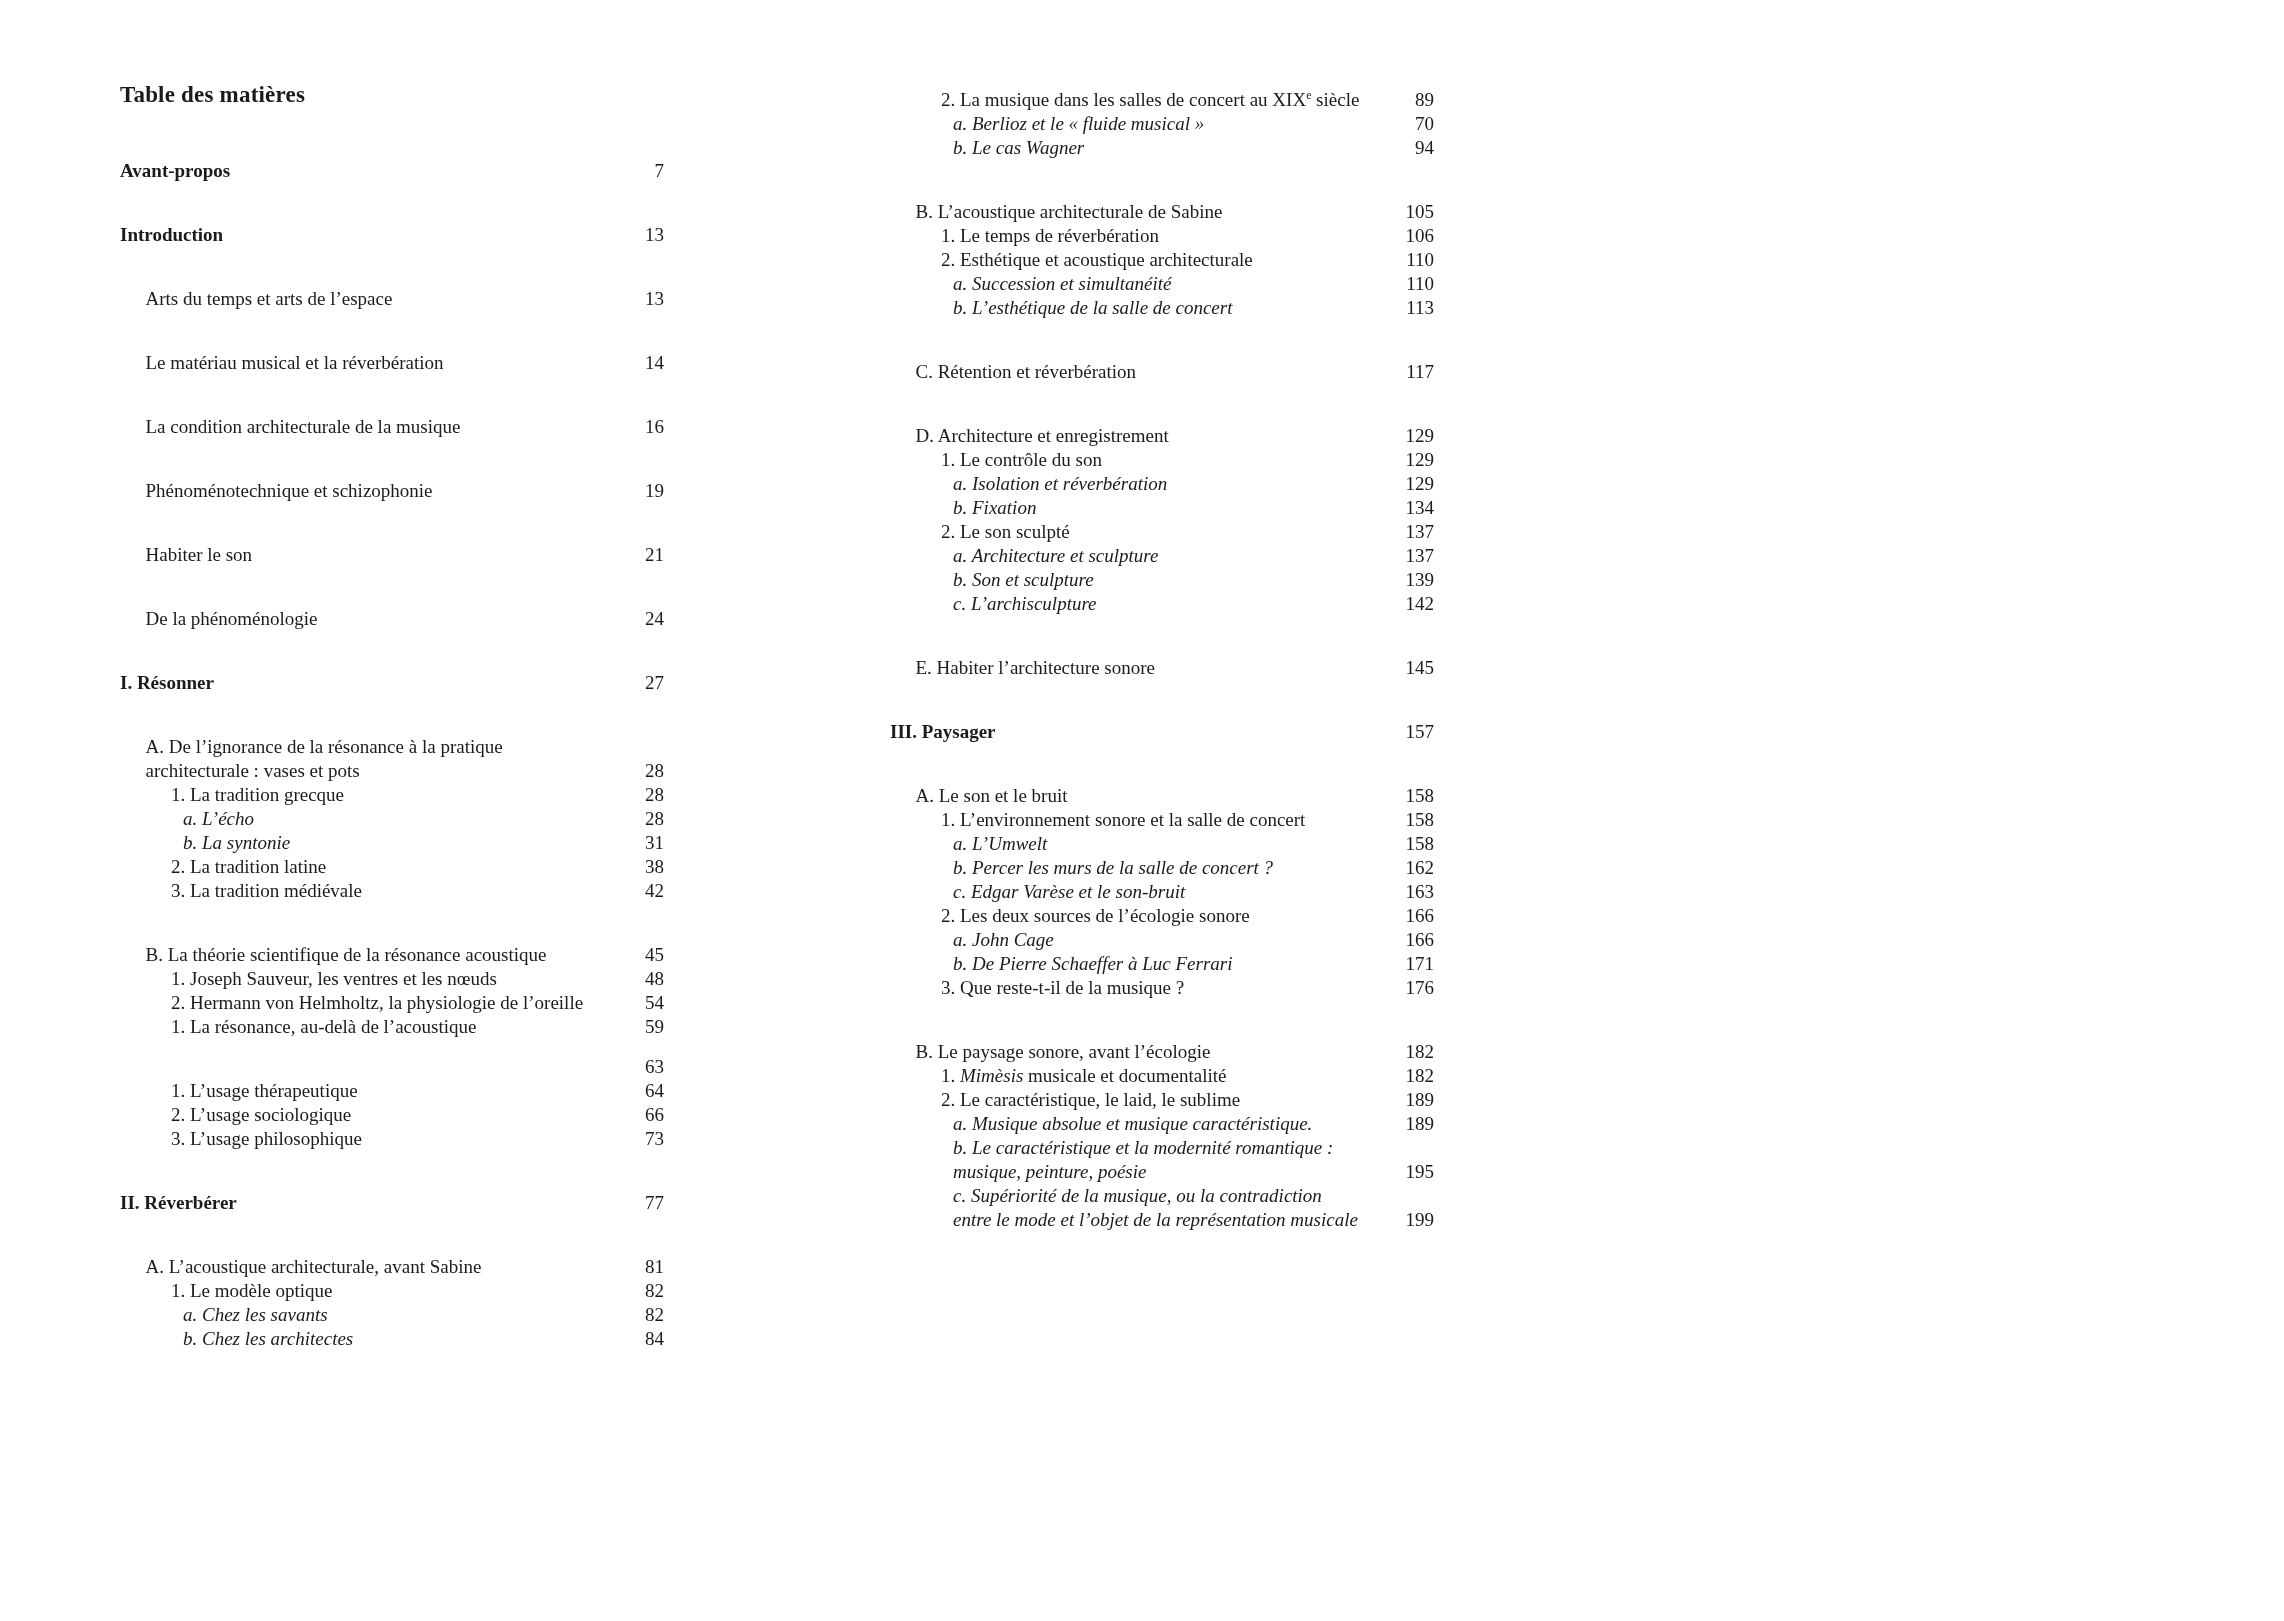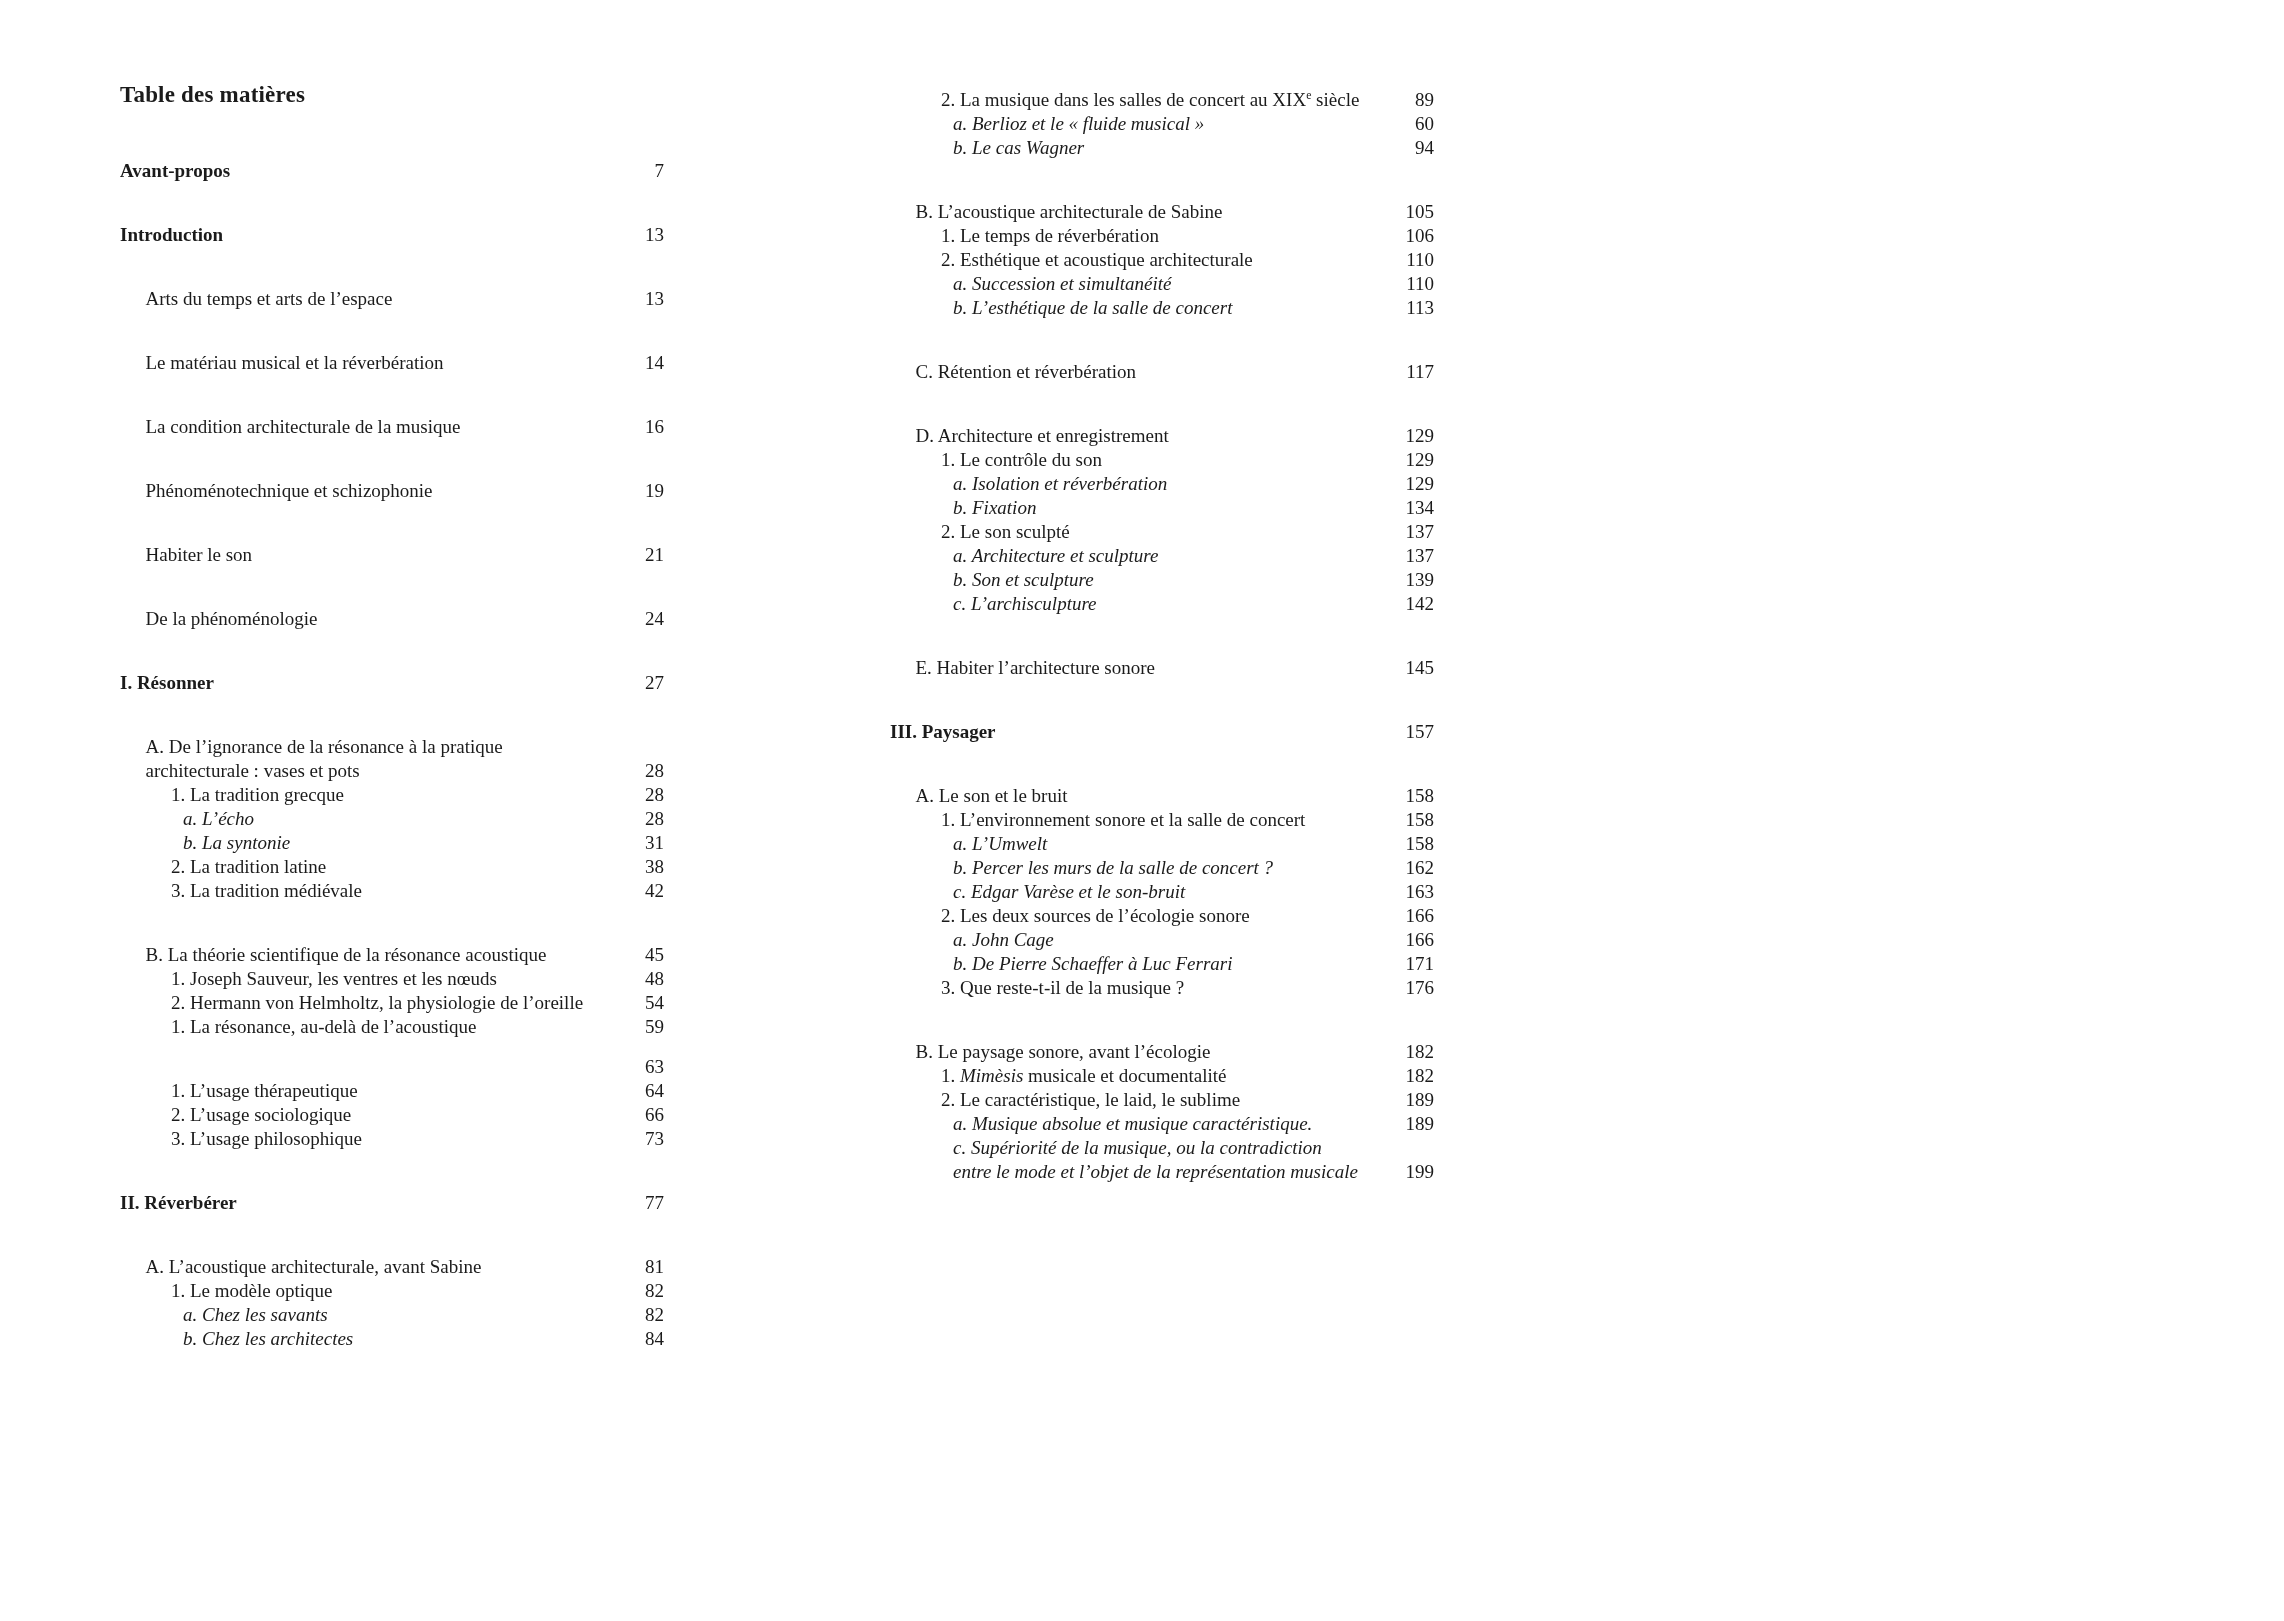--- a/index.html
+++ b/index.html
@@ -183,21 +183,21 @@
         <span class="pagenum">84</span>
       </div>
     </div>
   <div class="col col-right">
       <div class="entry level-2">
         <span class="label"><span>2. La musique dans les salles de concert au XIX</span><sup>e</sup><span> siècle</span></span>
         <span class="pagenum">89</span>
       </div>
       <div class="entry level-3 italic">
         <span class="label">a. Berlioz et le « fluide musical »</span>
-        <span class="pagenum">60</span>
+        <span class="pagenum">70</span>
       </div>
       <div class="entry level-3 italic">
         <span class="label">b. Le cas Wagner</span>
         <span class="pagenum">94</span>
       </div>
       <div class="entry level-1">
         <span class="label">B. L’acoustique architecturale de Sabine</span>
         <span class="pagenum">105</span>
       </div>
       <div class="entry level-2">
@@ -304,20 +304,25 @@
         <span class="label"><span>1. </span><em>Mimèsis</em><span> musicale et documentalité</span></span>
         <span class="pagenum">182</span>
       </div>
       <div class="entry level-2">
         <span class="label">2. Le caractéristique, le laid, le sublime</span>
         <span class="pagenum">189</span>
       </div>
       <div class="entry level-3 italic">
         <span class="label">a. Musique absolue et musique caractéristique.</span>
         <span class="pagenum">189</span>
+      </div>
+      <div class="entry level-3 italic">
+        <span class="label">b. Le caractéristique et la modernité romantique :
+musique, peinture, poésie</span>
+        <span class="pagenum">195</span>
       </div>
       <div class="entry level-3 italic">
         <span class="label">c. Supériorité de la musique, ou la contradiction
 entre le mode et l’objet de la représentation musicale</span>
         <span class="pagenum">199</span>
       </div>
     </div>
 </div>
 
 

